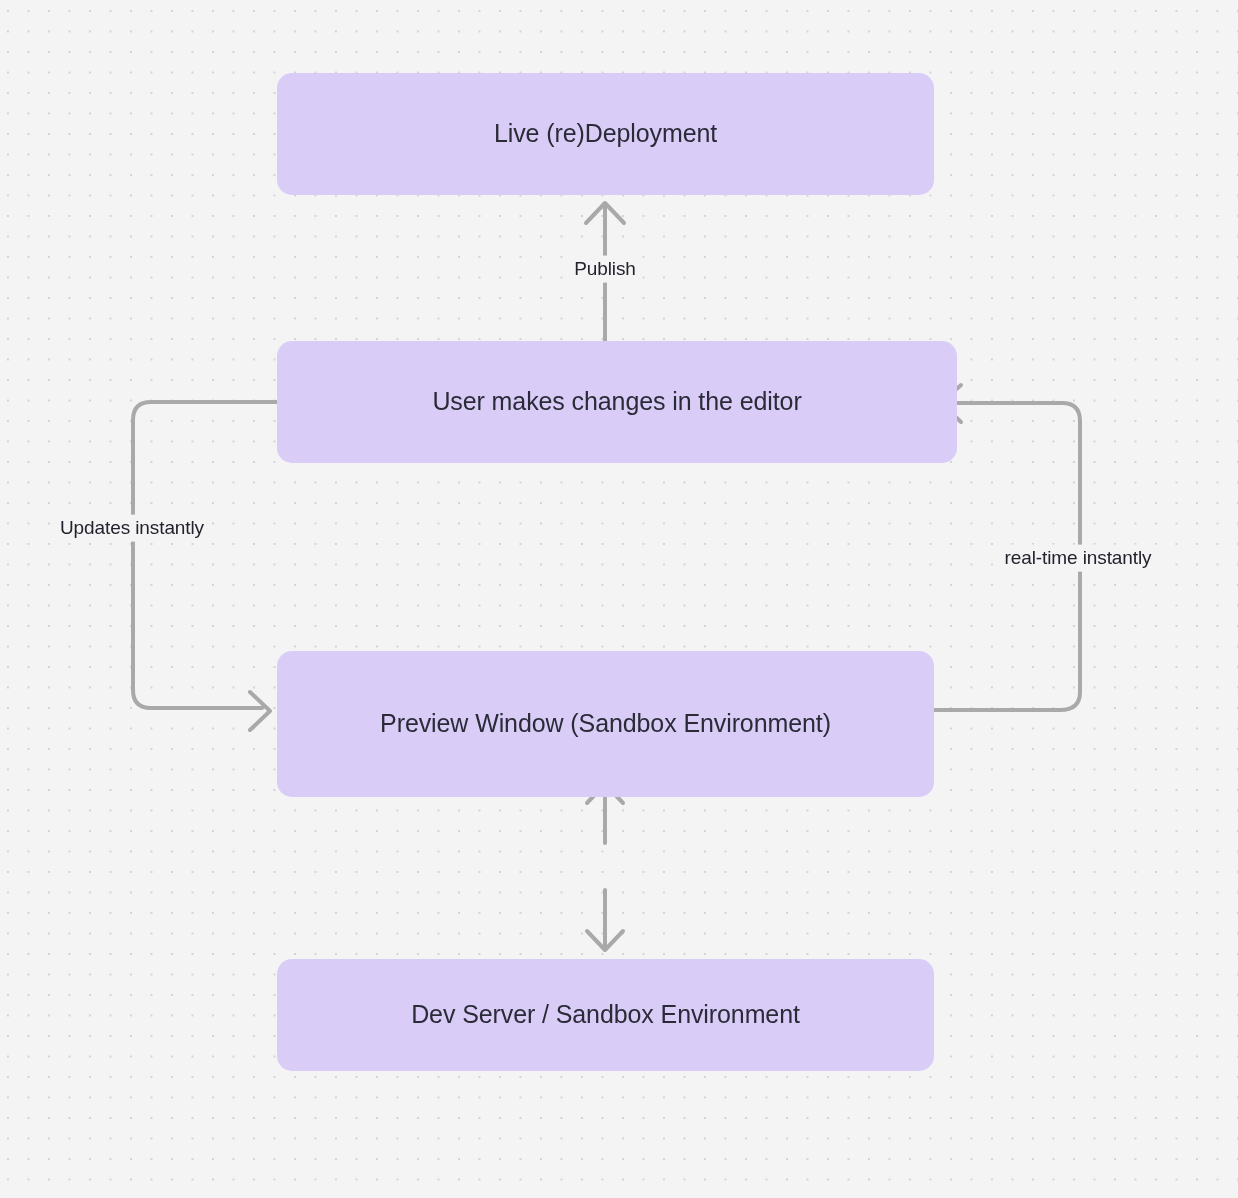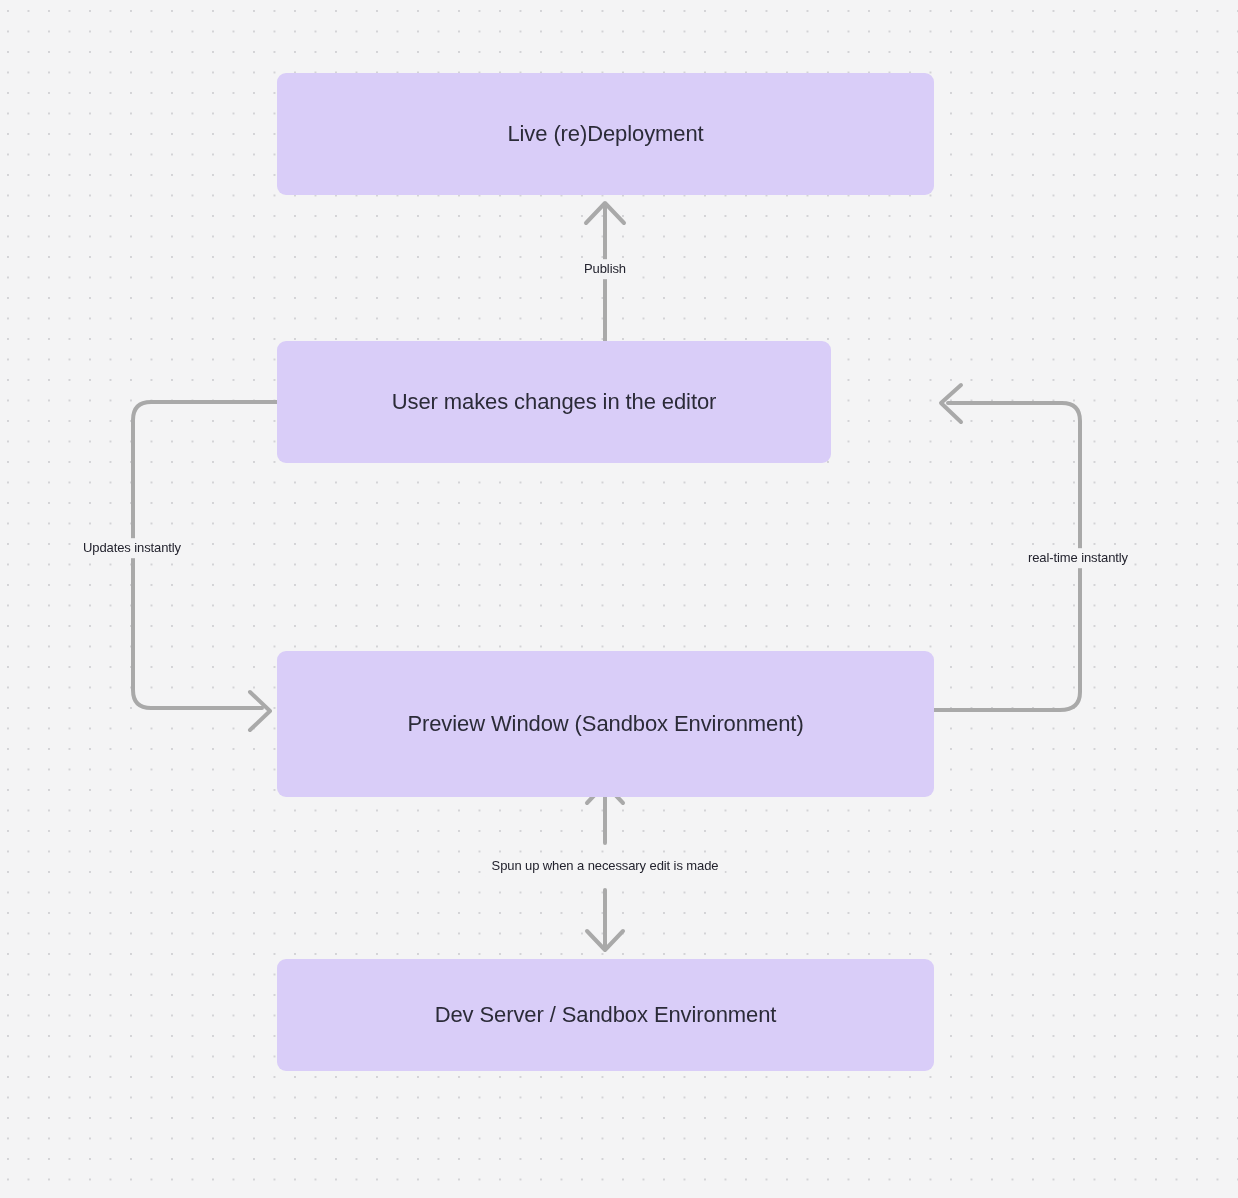--- a/index.html
+++ b/index.html
@@ -30,43 +30,43 @@
     top: 0;
     width: 1238px;
     height: 1198px;
     pointer-events: none;
   }
 
   .node {
     position: absolute;
     box-sizing: border-box;
     background: #d9cdf8;
-    border-radius: 9px;
+    border-radius: 15px;
     display: flex;
     align-items: center;
     justify-content: center;
     text-align: center;
     color: #2b2b38;
-    font-size: 22px;
+    font-size: 25px;
     font-family: "Liberation Sans", sans-serif;
     letter-spacing: -0.1px;
     line-height: 1.25;
     padding: 6px 18px;
   }
 
   .node-label {
     display: block;
   }
 
   .edge-label {
     position: absolute;
     transform: translate(-50%, -50%);
     background: #f4f4f5;
     color: #23232e;
-    font-size: 13px;
+    font-size: 19px;
     font-family: "Liberation Sans", sans-serif;
     letter-spacing: -0.1px;
     white-space: nowrap;
     padding: 2px 6px;
     line-height: 1.2;
   }
 </style>
 </head>
 <body>
 
@@ -99,33 +99,32 @@
       <path d="M587,803 L605,784 L623,803" fill="none" stroke="#a9a9a9" stroke-width="4" stroke-linecap="round" stroke-linejoin="round"></path>
       <line x1="605" y1="890" x2="605" y2="948" stroke="#a9a9a9" stroke-width="4" stroke-linecap="round"></line>
       <path d="M587,931 L605,950 L623,931" fill="none" stroke="#a9a9a9" stroke-width="4" stroke-linecap="round" stroke-linejoin="round"></path>
     </g>
   </svg>
 
   <div class="node" style="left:277px; top:73px; width:657px; height:122px;">
     <span class="node-label">Live (re)Deployment</span>
   </div>
 
-  <div class="node" style="left:277px; top:341px; width:554px; height:122px;">
+  <div class="node" style="left:277px; top:341px; width:680px; height:122px;">
     <span class="node-label">User makes changes in the editor</span>
   </div>
 
   <div class="node" style="left:277px; top:651px; width:657px; height:146px;">
     <span class="node-label">Preview Window (Sandbox Environment)</span>
   </div>
 
   <div class="node" style="left:277px; top:959px; width:657px; height:112px;">
     <span class="node-label">Dev Server / Sandbox Environment</span>
   </div>
 
   <div class="edge-label" style="left:605px; top:269px;">Publish</div>
 
-  <div class="edge-label" style="left:132px; top:548px;">Updates instantly</div>
+  <div class="edge-label" style="left:132px; top:528px;">Updates instantly</div>
 
   <div class="edge-label" style="left:1078px; top:558px;">real-time instantly</div>
 
-  <div class="edge-label" style="left:605px; top:866px;">Spun up when a necessary edit is made</div>
 
 </div>
 
 </body></html>

